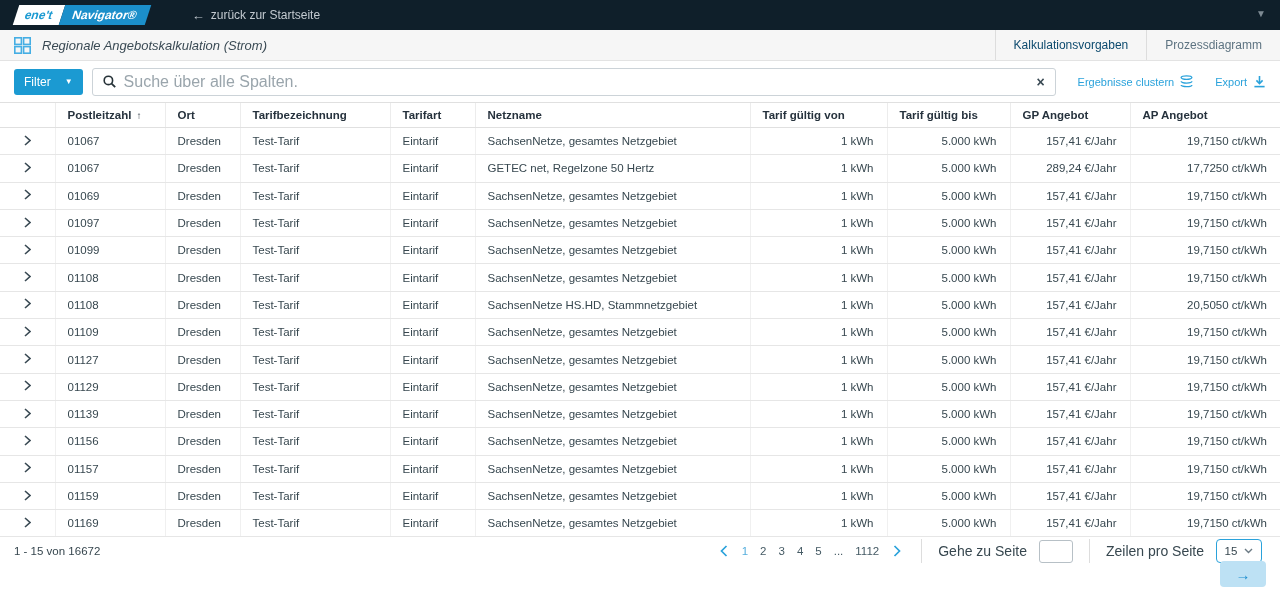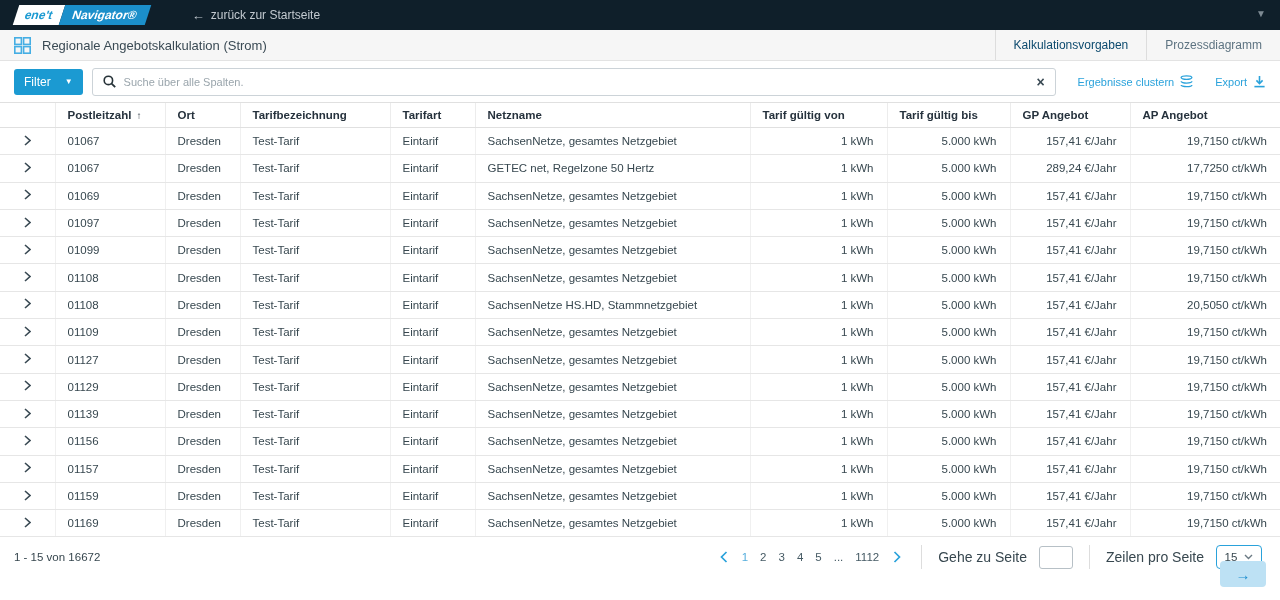--- a/index.html
+++ b/index.html
@@ -11,38 +11,38 @@
   .logo { display:flex; margin-left:16px; transform:skewX(-18deg); font-size:12px; line-height:18px; }
   .logo-left  { background:#fff; color:#1b9ad2; font-weight:bold; padding:1px 9px; }
   .logo-right { background:#1b8fca; color:#fff; font-weight:bold; padding:1px 11px; }
   .back-link { margin-left:44px; color:#c3cad0; font-size:12px; display:flex; align-items:center; gap:6px; cursor:pointer; }
   .back-arrow { font-size:13px; color:#c3cad0; }
   .user-caret { position:absolute; right:14px; top:8px; color:#7d8a93; font-size:10px; cursor:pointer; }
 
   
   .titlebar { height:31px; background:#f6f6f6; border-bottom:1px solid #e3e3e3;
               display:flex; align-items:center; }
-  .title-left { display:flex; align-items:center; gap:11px; margin-left:14px; flex:1; }
+  .title-left { display:flex; align-items:center; gap:11px; margin-left:14px; flex:1;font-style:italic; }
   .grid-icon { width:17px; height:17px; }
   .page-title { font-size:13px; color:#3a4a54; }
   .title-actions { display:flex; height:100%; }
   .title-action { display:flex; align-items:center; padding:0 18px; border-left:1px solid #ddd;
                   font-size:12px; cursor:pointer; }
   .title-action.primary { color:#0c4a6e; }
   .title-action.secondary { color:#5d7381; }
 
   
   .toolbar { height:41px; background:#fff; display:flex; align-items:center; padding:0 14px; }
   .filter-btn { background:#1b9ad2; color:#fff; border:none; border-radius:3px; height:26px;
                 padding:0 10px; font-size:12px; display:flex; align-items:center; gap:14px; cursor:pointer;
                 font-family:inherit; }
   .filter-caret { font-size:8px; }
   .search-box { flex:1; margin-left:9px; height:28px; border:1px solid #ccd3d8; border-radius:3px;
                 display:flex; align-items:center; padding:0 10px; background:#fff; }
-  .search-box input { flex:1; border:none; outline:none; font-size:11px; margin-left:8px;
+  .search-box input { flex:1; border:none; outline:none; font-size:16px; margin-left:8px;
                       color:#37474f; font-family:inherit; }
   .search-box input::placeholder { color:#9aa5ac; }
   .clear-x { color:#3a4a54; font-size:14px; font-weight:bold; cursor:pointer; line-height:1; }
   .tool-link { color:#2aa2db; font-size:11px; margin-left:22px; display:flex; align-items:center;
                gap:6px; cursor:pointer; white-space:nowrap; }
 
   
   table { width:1280px; border-collapse:collapse; table-layout:fixed; }
   thead tr { height:25px; }
   th { font-size:11.5px; font-weight:bold; color:#26323d; text-align:left; padding-left:12px;
@@ -51,21 +51,21 @@
   th:first-child { border-left:none; }
   tbody tr { height:27.3px; }
   td { font-size:11.5px; color:#37474f; padding-left:12px; border-bottom:1px solid #e6e6e6;
        border-left:1px solid #f0f0f0; white-space:nowrap; overflow:hidden; }
   td:first-child { border-left:none; }
   td:nth-child(n+7) { text-align:right; padding-right:13px; }
   td.expander { text-align:center; padding:0; cursor:pointer; }
   .sort { margin-left:5px; font-size:10px; color:#26323d; }
 
   
-  .footer { height:28px; display:flex; align-items:center; padding:0 18px 0 14px; margin-top:6px; }
+  .footer { height:28px; display:flex; align-items:center; padding:0 18px 0 14px; }
   .range { font-size:11.5px; color:#37474f; }
   .foot-right { margin-left:auto; display:flex; align-items:center; }
   .pager { display:flex; align-items:center; gap:4px; }
   .pchev { color:#2aa2db; cursor:pointer; display:flex; align-items:center; padding:0 4px; }
   .page { font-size:11.5px; color:#455a64; padding:2px 6px; cursor:pointer; }
   .page.active { color:#55aedd; }
   .vdiv { width:1px; height:24px; background:#ddd; margin:0 16px; }
   .goto-label, .rpp-label { font-size:14px; color:#37474f; }
   .goto-input { width:34px; height:23px; border:1px solid #b7c0c6; border-radius:3px; margin-left:12px;
                 font-size:11.5px; text-align:center; outline:none; font-family:inherit; color:#37474f; }

